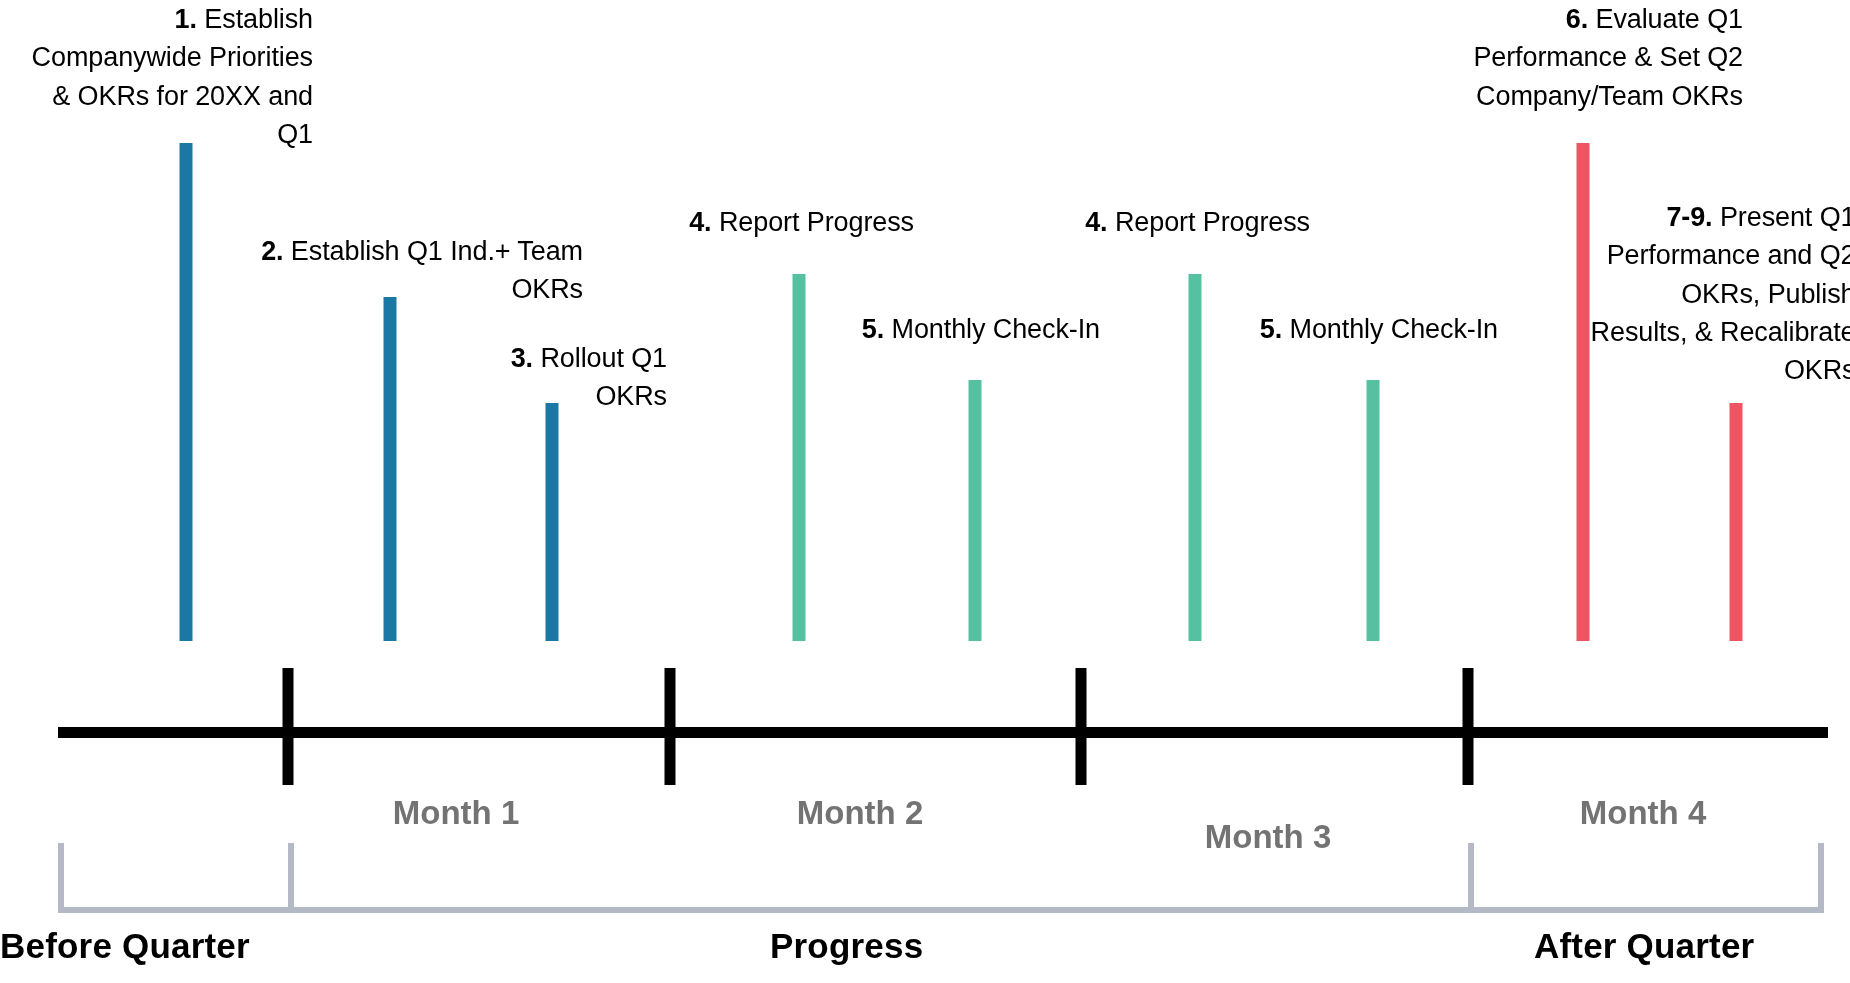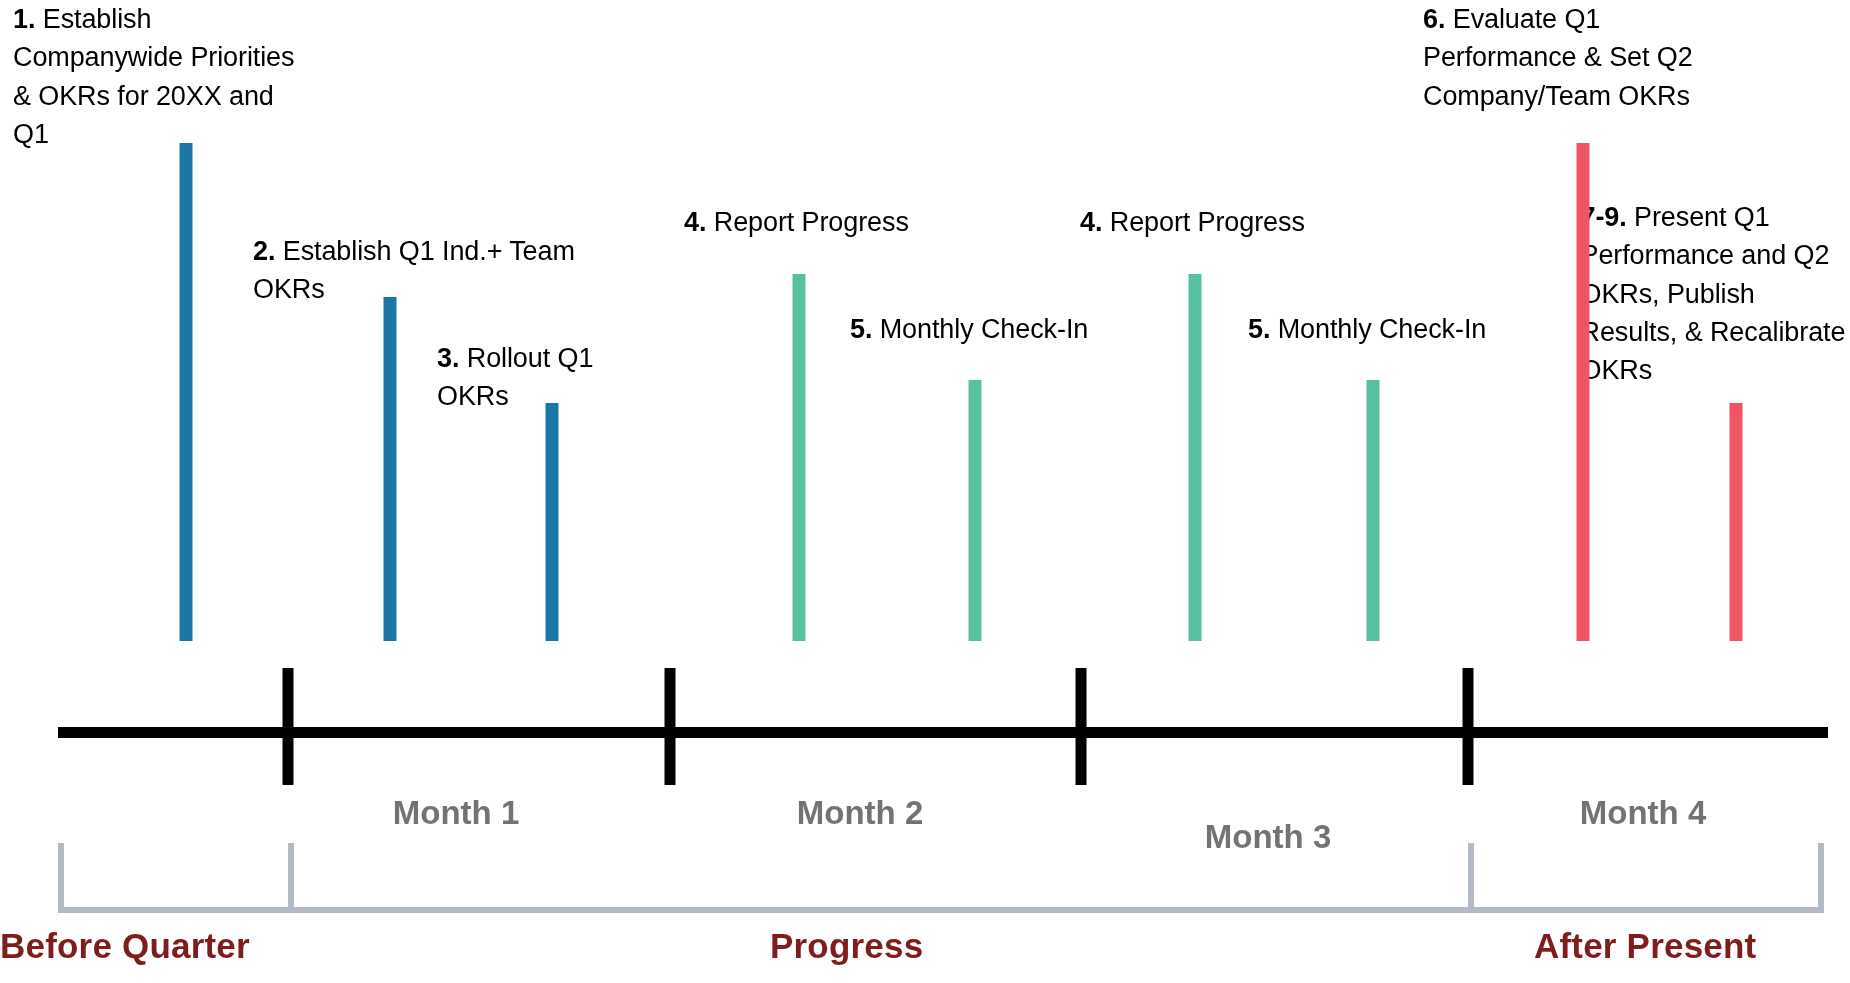--- a/index.html
+++ b/index.html
@@ -43,21 +43,21 @@
   .event-bar {
     position: absolute;
     width: 13px;
     transform: translateX(-50%);
     border-radius: 0;
   }
 
   
   .event-label {
     position: absolute;
-    text-align: left;
+    text-align: right;
     color: #000000;
     font-size: 27px;
     line-height: 1.42;
     letter-spacing: -0.1px;
     transform: translateX(-50%);
     white-space: pre-line;
   }
   .event-label .num {
     font-weight: bold;
   }
@@ -82,21 +82,21 @@
   }
   .bracket-stem {
     position: absolute;
     width: 6px;
     background: #b3bac6;
   }
   .phase-label {
     position: absolute;
     font-size: 35px;
     font-weight: bold;
-    color: #7f1d1d;
+    color: #000000;
     white-space: nowrap;
     letter-spacing: 0.2px;
   }
 </style>
 </head>
 <body>
 
 <div id="stage">
 
   <div id="event-labels">
@@ -142,16 +142,16 @@
   <div id="phase-brackets">
       <div class="bracket-base" style="left: 58px; width: 230px; top: 907px; background: rgb(179, 186, 198);"></div>
       <div class="bracket-stem" style="left: 58px; top: 843px; height: 70px; background: rgb(179, 186, 198);"></div>
       <div class="phase-label" style="left: 0px; top: 926px;">Before Quarter</div>
       <div class="bracket-base" style="left: 288px; width: 1180px; top: 907px; background: rgb(179, 186, 198);"></div>
       <div class="bracket-stem" style="left: 288px; top: 843px; height: 70px; background: rgb(179, 186, 198);"></div>
       <div class="phase-label" style="left: 770px; top: 926px;">Progress</div>
       <div class="bracket-base" style="left: 1468px; width: 356px; top: 907px; background: rgb(179, 186, 198);"></div>
       <div class="bracket-stem" style="left: 1468px; top: 843px; height: 70px; background: rgb(179, 186, 198);"></div>
       <div class="bracket-stem" style="left: 1818px; top: 843px; height: 70px; background: rgb(179, 186, 198);"></div>
-      <div class="phase-label" style="left: 1534px; top: 926px;">After Present</div>
+      <div class="phase-label" style="left: 1534px; top: 926px;">After Quarter</div>
     </div>
 
 </div>
 
 </body></html>

